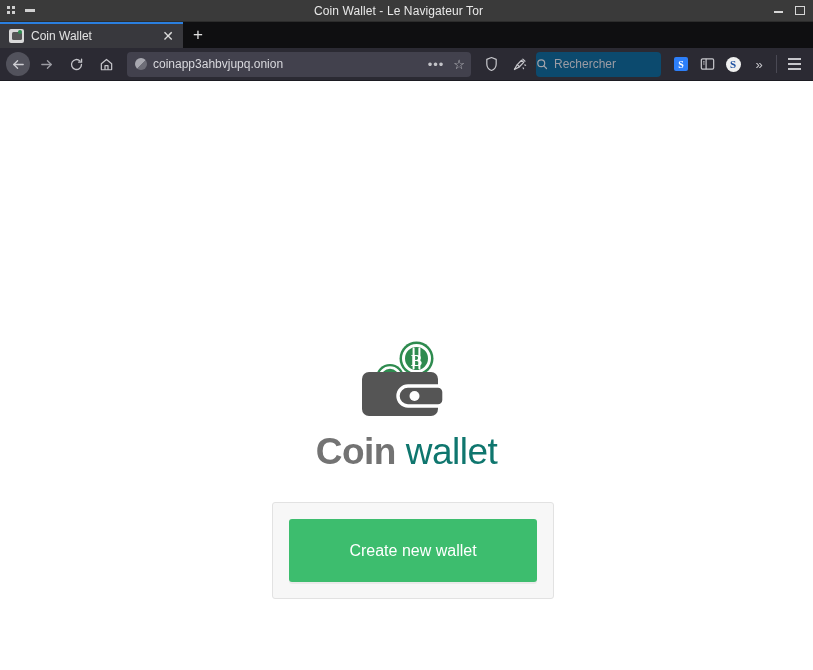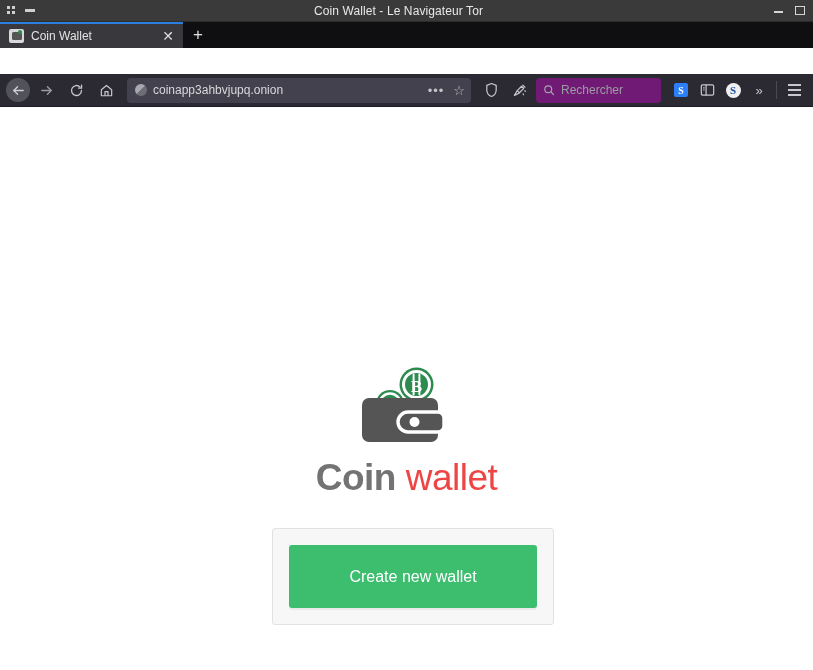--- a/index.html
+++ b/index.html
@@ -54,63 +54,62 @@
     overflow: hidden; text-overflow: ellipsis; flex: 1;
   }
   .tab-close { color: #dcdcdc; font-size: 14px; line-height: 1; width: 14px; text-align: center; }
   .newtab { color: #e0e0e0; font-size: 17px; width: 30px; text-align: center; line-height: 26px; height: 26px; }
 
   
   .navbar {
     height: 33px; background: #2b2a33; display: flex; align-items: center;
     flex: 0 0 33px; padding: 0 4px; gap: 2px;
     border-bottom: 1px solid #1c1b22;
-    margin-top: 26px;
   }
   .navbtn {
     width: 28px; height: 26px; display: flex; align-items: center; justify-content: center;
     color: #b9b9bd; border-radius: 4px; flex: 0 0 28px;
   }
   .navbtn.back-hl { background: #52525c; border-radius: 50%; width: 24px; height: 24px; margin-left: 2px; flex: 0 0 24px; }
 
   .urlbar {
     flex: 1 1 auto; height: 25px; background: #42414d; border-radius: 4px;
     display: flex; align-items: center; padding: 0 4px 0 8px; gap: 6px;
     margin: 0 5px; max-width: 344px;
   }
   .onion-ico { width: 12px; height: 12px; border-radius: 50%; background: linear-gradient(135deg,#a8a8b0 50%, #6e6e78 50%); flex: 0 0 12px; }
   .url-text { color: #d8d8dd; font-size: 12px; flex: 1; white-space: nowrap; overflow: hidden; }
   .url-dots { color: #c3c3c8; font-size: 13px; letter-spacing: 1px; padding: 0 3px; }
   .url-star { color: #c3c3c8; font-size: 13px; padding-right: 2px; }
 
   .shieldbtn, .brushbtn { width: 26px; height: 26px; display: flex; align-items: center; justify-content: center; color: #c6c6cb; flex: 0 0 26px; }
 
   .searchbar {
-    width: 125px; height: 25px; background: #701a75; border-radius: 4px;
-    display: flex; align-items: center; gap: 6px; padding: 0 7px; margin-left: 2px; flex: 0 0 125px;
+    width: 125px; height: 25px; background: #0c4a6e; border-radius: 4px;
+    display: flex; align-items: center; gap: 6px; padding: 0 0; margin-left: 2px; flex: 0 0 125px;
   }
   .search-ph { color: #9c9ca4; font-size: 12px; }
 
   .ext-group { display: flex; align-items: center; gap: 2px; margin-left: 6px; }
   .extbtn { width: 24px; height: 26px; display: flex; align-items: center; justify-content: center; color: #c6c6cb; flex: 0 0 24px; }
   .ext-s-badge { width: 14px; height: 14px; background: #2d7ff9; border-radius: 2px; color:#fff; font-size:10px; font-weight:bold; display:flex; align-items:center; justify-content:center; font-family:"Liberation Serif", serif;}
   .ext-circle-s { width: 15px; height: 15px; border-radius: 50%; background:#f0f0f0; color:#1c4fa1; font-size:11px; font-weight:bold; display:flex; align-items:center; justify-content:center; font-family:"Liberation Serif", serif;}
   .chev { color: #c6c6cb; font-size: 13px; }
   .menu-sep { width:1px; height:18px; background:#4a4954; margin:0 3px; }
   .hamb { display:flex; flex-direction:column; gap:3px; width:13px; }
   .hamb i { height:2px; background:#c6c6cb; display:block; }
 
   
   .content { flex: 1 1 auto; background: #ffffff; position: relative; overflow: hidden; }
 
   .logo-wrap { position: absolute; top: 255px; left: 0; right: 0; display: flex; flex-direction: column; align-items: center; }
   .logo-svg { display: block; }
   .brand { margin-top: 9px; font-size: 37px; line-height: 1; letter-spacing: -0.5px; white-space: nowrap; }
   .brand .b1 { color: #737373; font-weight: bold; }
-  .brand .b2 { color: #ef4444; font-weight: normal; }
+  .brand .b2 { color: #0f766e; font-weight: normal; }
 
   .panel {
     position: absolute; top: 421px; left: 272px; width: 282px;
     background: #f7f7f7; border: 1px solid #e2e2e2; border-radius: 3px;
     padding: 16px; display: flex; flex-direction: column; gap: 14px;
   }
   .btn {
     height: 63px; background: #3dbd6e; border: none; border-radius: 3px;
     color: #ffffff; font-size: 16px; font-family: "Liberation Sans", sans-serif;
     cursor: pointer; box-shadow: 0 2px 0 rgba(0,0,0,0.05);

